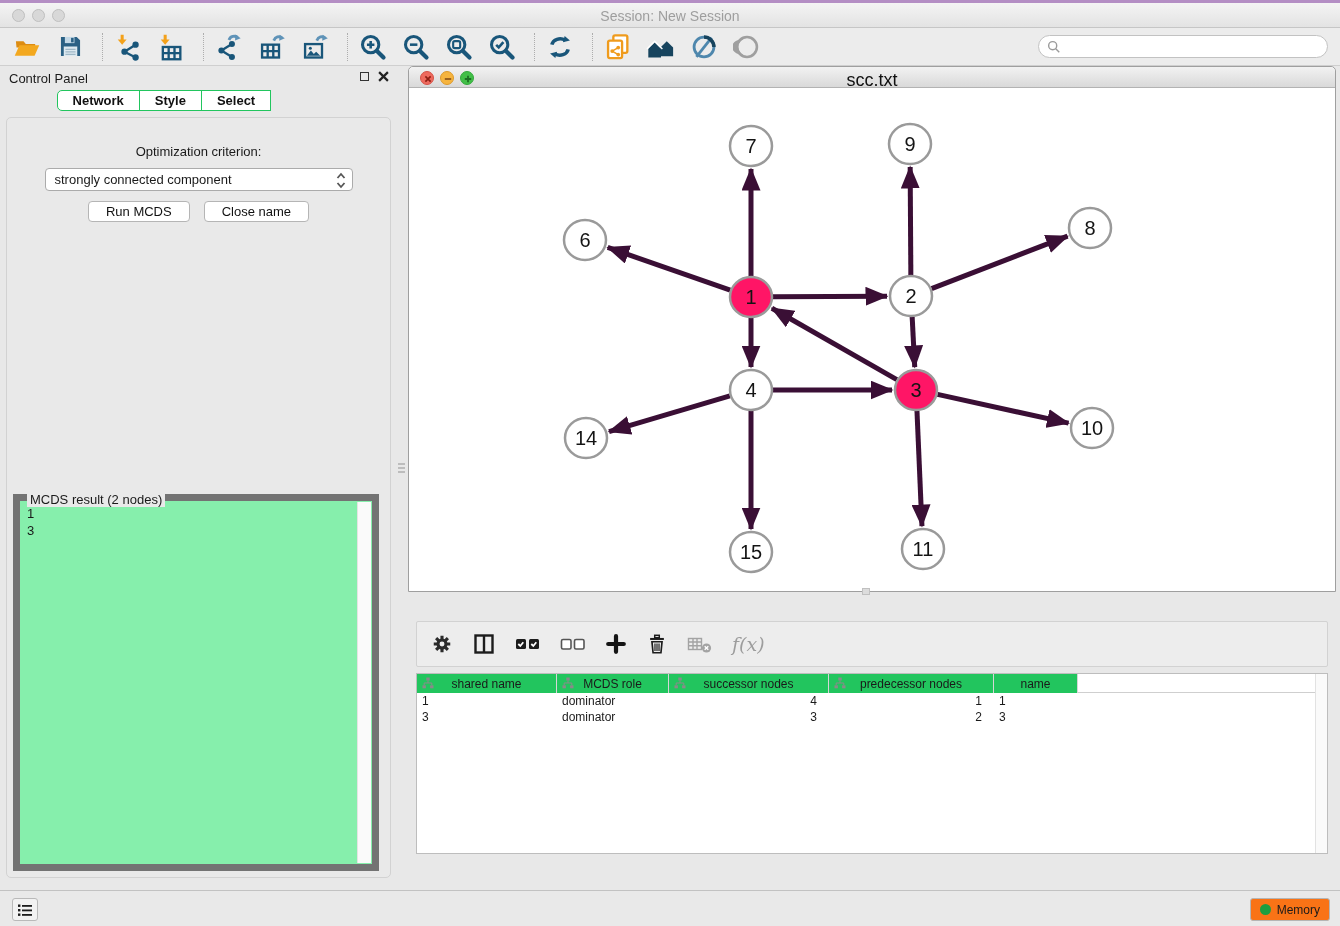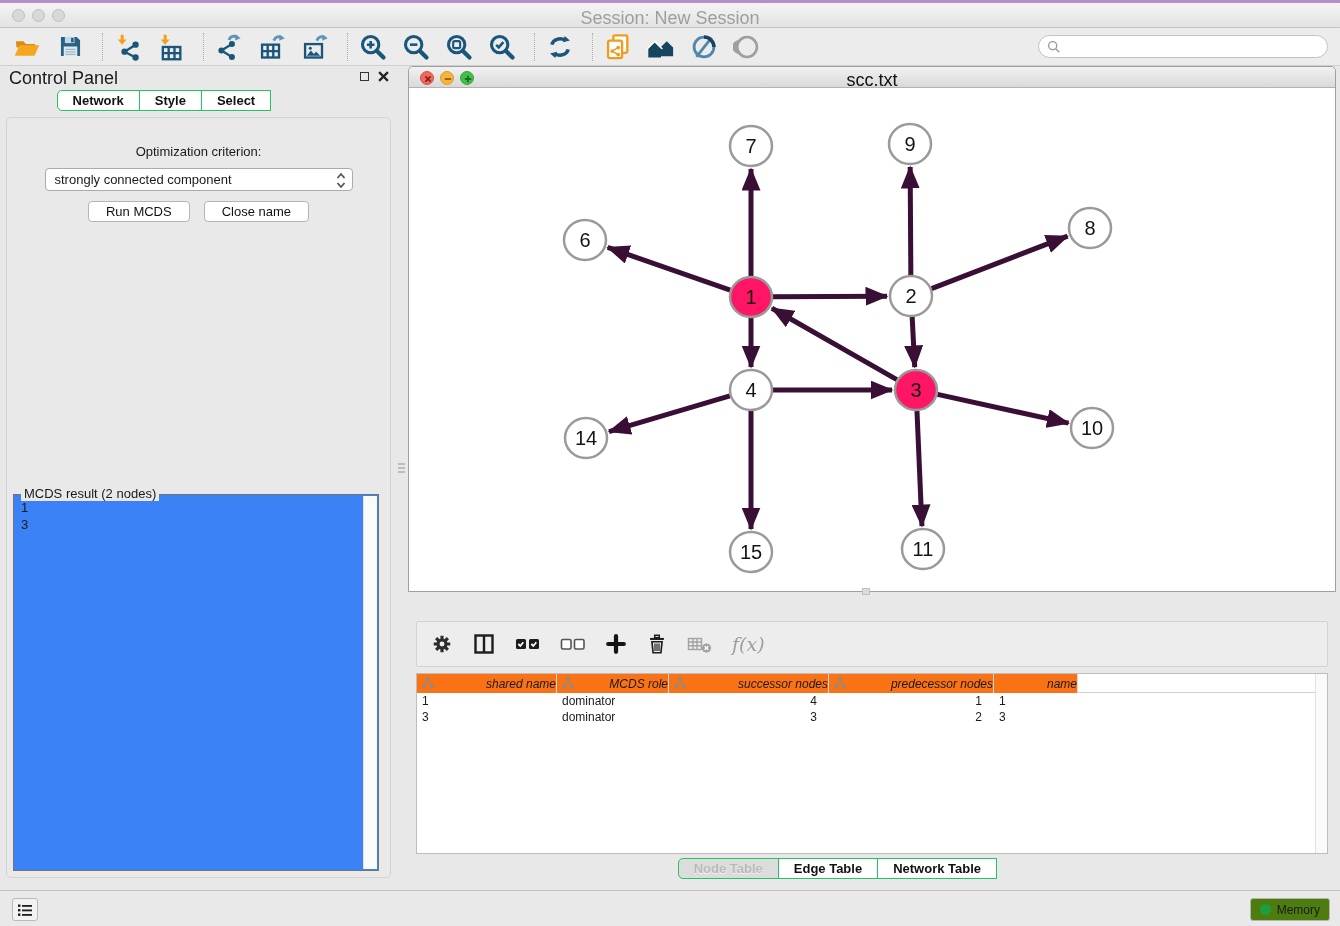--- a/index.html
+++ b/index.html
@@ -7,54 +7,54 @@
   body { font-family:"Liberation Sans","DejaVu Sans",sans-serif; background:#e8e8e8; color:#1a1a1a; overflow:hidden; }
   .app { position:relative; width:1340px; height:926px; background:#e8e8e8; }
 
   
   .top-accent { position:absolute; left:0; top:0; width:100%; height:3px; background:#b48ec4; }
   .titlebar { position:absolute; left:0; top:3px; width:100%; height:25px;
     background:linear-gradient(#f4f4f4,#e3e3e3); border-bottom:1px solid #c6c6c6; }
   .titlebar .dot { position:absolute; top:6px; width:13px; height:13px; border-radius:50%;
     background:#d8d8d8; border:1px solid #bfbfbf; }
   .win-title { position:absolute; top:5px; left:0; width:100%; text-align:center;
-    font-size:18px; color:#9e9e9e; }
+    font-size:14px; color:#9e9e9e; }
 
   
   .toolbar { position:absolute; left:0; top:28px; width:100%; height:38px; background:#ececec;
     border-bottom:1px solid #cfcfcf; display:flex; align-items:center; padding:0 12px; }
   .tb-icon { width:30px; height:30px; margin-right:13px; display:flex; align-items:center; justify-content:center; }
   .tb-sep { height:28px; border-left:1px dotted #adadad; margin:0 10px 0 4px; }
   .search-box { margin-left:auto; width:290px; height:23px; background:#fff; border:1px solid #c2c2c2;
     border-radius:12px; display:flex; align-items:center; padding:0 8px; }
   .search-box input { border:none; outline:none; flex:1; font-size:12px; background:transparent; margin-left:5px; }
 
   
   .control-panel { position:absolute; left:0; top:66px; width:397px; height:814px; }
   .panel-header { position:relative; height:24px; display:flex; align-items:center; }
-  .panel-header .ph-title { font-size:18px; margin-left:9px; }
+  .panel-header .ph-title { font-size:13px; margin-left:9px; }
   .ph-icons { position:absolute; right:8px; top:5px; display:flex; gap:9px; align-items:center; }
   .float-box { width:9px; height:9px; border:1.6px solid #333; background:transparent; }
   .cp-tabs, .tbl-tabs { display:flex; justify-content:center; }
   .seg-tab { height:21px; line-height:19px; padding:0 15px; background:#fff; border:1px solid #22c55e;
     font-size:13px; font-weight:600; margin-left:-1px; cursor:default; color:#111; }
   .seg-tab:first-child { border-radius:5px 0 0 5px; margin-left:0; }
   .seg-tab:last-child { border-radius:0 5px 5px 0;margin-top:36px; }
   .seg-tab.active { background:#dcdcdc; color:#b9b9b9; text-shadow:0 1px 0 #f4f4f4; }
   .cp-content { position:absolute; left:6px; right:6px; top:51px; bottom:2px;
     border:1px solid #d2d2d2; border-radius:5px; background:#e9e9e9; }
   .opt-label { text-align:center; font-size:13px; margin-top:26px; }
   .combo { position:relative; margin:9px auto 0; width:308px; height:23px; background:#fff;
     border:1px solid #ababab; border-radius:4px; font-size:13px; display:flex; align-items:center; padding-left:9px; }
   .combo .chev { position:absolute; right:4px; top:2px; }
   .btn-row { display:flex; justify-content:center; gap:14px; margin-top:10px; }
   .mac-btn { height:21px; background:#fff; border:1px solid #b5b5b5; border-radius:4px;
     font-size:13px; padding:0 17px; font-family:inherit; color:#111; }
   .result-box { position:absolute; left:6px; right:11px; top:376px; bottom:6px;
-    border:1px solid #737373; background:#3b82f6; }
+    border:7px solid #737373; background:#86efac; }
   .result-legend { position:absolute; top:-9px; left:7px; background:#e9e9e9; padding:0 3px; font-size:13px; }
   .result-area { position:absolute; left:1px; top:2px; right:16px; bottom:1px; font-size:13px;
     line-height:17px; padding:2px 6px; overflow:hidden; }
   .result-scroll { position:absolute; right:1px; top:1px; bottom:1px; width:14px;
     background:#fafafa; border-left:1px solid #e4e4e4; }
 
   
   .v-grip { position:absolute; left:398px; top:461px; width:7px; height:16px; }
   .v-grip i { display:block; height:2px; background:#bdbdbd; margin:2px 0; }
   .h-grip { position:absolute; left:862px; top:588px; width:8px; height:7px; background:#dcdcdc; border:1px solid #c0c0c0; }
@@ -69,34 +69,34 @@
   .net-canvas { position:absolute; left:0; top:21px; width:926px; height:503px; background:#fff; overflow:hidden; }
 
   
   .table-panel { position:absolute; left:408px; top:595px; width:928px; height:293px; }
   .tbl-toolbar { position:absolute; left:8px; right:8px; top:26px; height:46px; background:#ededed;
     border:1px solid #d2d2d2; border-radius:2px; display:flex; align-items:center; padding-left:14px; gap:19px; }
   .tt-icon { display:flex; align-items:center; justify-content:center; }
   .fx-label { font-family:"DejaVu Serif","Liberation Serif",serif; font-style:italic; font-size:19px; color:#9d9d9d; }
   .tbl { position:absolute; left:8px; right:8px; top:78px; height:181px; background:#fff; border:1px solid #bdbdbd; overflow:hidden; }
   .tbl-header { position:relative; height:19px; border-bottom:1px solid #cfcfcf; display:flex; }
-  .th { position:relative; height:19px; background:#f97316; border-right:1px solid #d6d6d6;
-    font-size:12px; display:flex; align-items:center; justify-content:flex-end;font-style:italic; }
+  .th { position:relative; height:19px; background:#22c55e; border-right:1px solid #d6d6d6;
+    font-size:12px; display:flex; align-items:center; justify-content:center; }
   .th .hier { position:absolute; left:5px; top:3px; }
   .tr { display:flex; height:16px; }
   .td { font-size:12px; line-height:16px; padding:0 12px 0 5px; white-space:nowrap; }
   .td.right { text-align:right; }
   .tbl-scroll { position:absolute; right:0; top:0; bottom:0; width:12px; background:#fafafa; border-left:1px solid #e2e2e2; }
   .tbl-tabs { position:absolute; left:0; right:0; top:263px; }
 
   
   .statusbar { position:absolute; left:0; bottom:0; width:100%; height:36px; background:#e9e9e9; border-top:1px solid #c2c2c2; }
   .list-btn { position:absolute; left:12px; top:7px; width:26px; height:23px; background:#f2f2f2;
     border:1px solid #b9b9b9; border-radius:3px; display:flex; align-items:center; justify-content:center; }
-  .memory-btn { position:absolute; right:10px; top:7px; height:23px; background:#4d7c0f; border:1px solid #b5b5b5;
+  .memory-btn { position:absolute; right:10px; top:7px; height:23px; background:#f97316; border:1px solid #b5b5b5;
     border-radius:3px; display:flex; align-items:center; padding:0 9px; gap:6px; font-size:12px; }
   .mem-dot { width:11px; height:11px; border-radius:50%; }
 </style>
 </head>
 <body>
 
 <div class="app">
   <div class="top-accent"></div>
 
   <div class="titlebar">
@@ -504,26 +504,20 @@
           <div class="tr">
             <div class="td" style="width: 140px;">3</div>
             <div class="td" style="width: 112px;">dominator</div>
             <div class="td right" style="width: 160px;">3</div>
             <div class="td right" style="width: 165px;">2</div>
             <div class="td" style="width: 84px;">3</div>
           </div>
         </div>
       <div class="tbl-scroll"></div>
     </div>
-    <div class="tbl-tabs">
-        <div class="seg-tab active">Node Table</div>
-        <div class="seg-tab">Edge Table</div>
-        <div class="seg-tab">Network Table</div>
-        <div class="seg-tab">Motifs</div>
-      </div>
   </div>
 
   <div class="statusbar">
     <span class="list-btn">
       <svg width="18" height="16" viewBox="0 0 18 16">
           <g fill="#1c1c1c">
             <rect x="2" y="2.5" width="2.4" height="2.4"></rect>
             <rect x="6" y="3" width="10" height="1.8"></rect>
             <rect x="2" y="7" width="2.4" height="2.4"></rect>
             <rect x="6" y="7.5" width="10" height="1.8"></rect>

